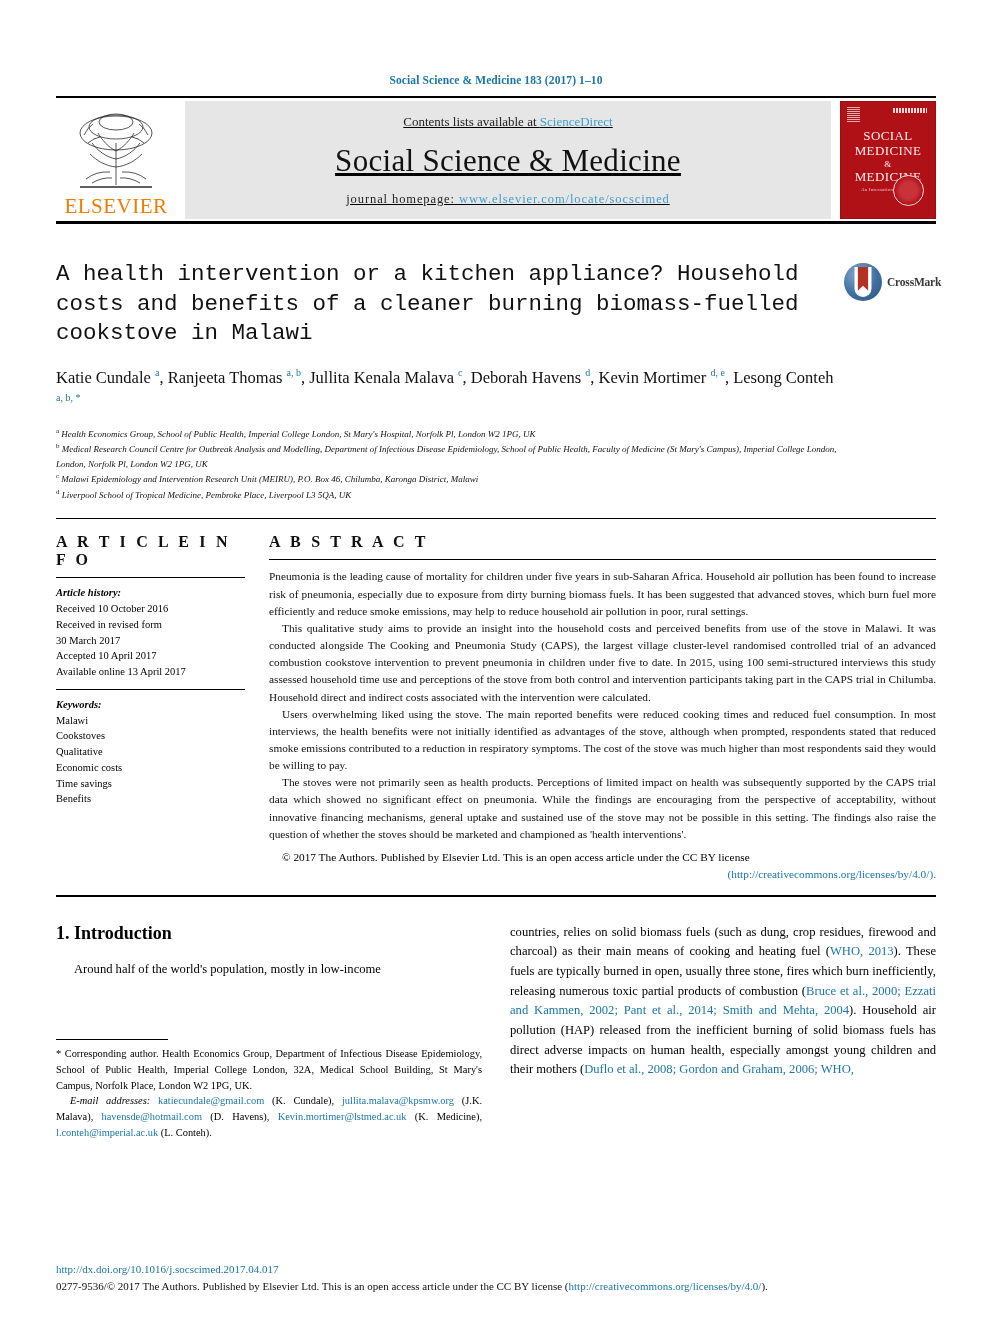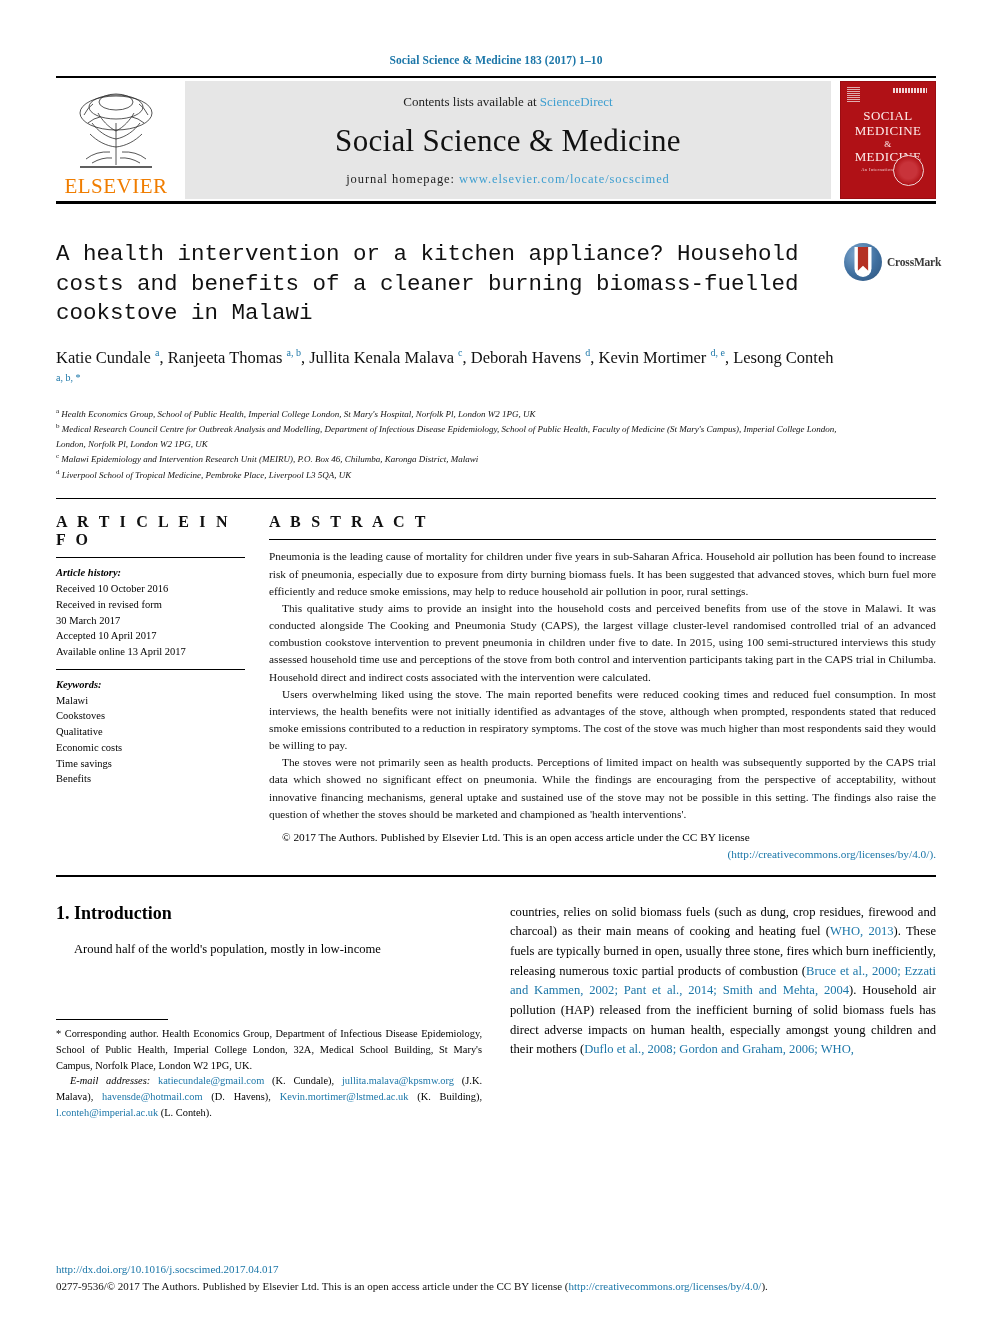--- a/index.html
+++ b/index.html
@@ -23,21 +23,21 @@
     padding: 0 56px;
   }
 
   
   .runhead {
     text-align: center;
     color: #1b76a8;
     font-size: 11.5px;
     font-weight: bold;
     letter-spacing: .1px;
-    padding-top: 54px;
+    padding-top: 74px;
   }
 
   
   .masthead-rule-top {
     border-top: 2.5px solid #000;
     margin-top: 10px;
   }
   .masthead {
     display: flex;
     align-items: stretch;
@@ -65,20 +65,21 @@
   }
   .masthead-center {
     flex: 1 1 auto;
     background: #e6e6e6;
     display: flex;
     flex-direction: column;
     align-items: center;
     justify-content: space-between;
     padding: 13px 0 12px 0;
     margin: 0 9px;
+    text-decoration: underline;
   }
   .contents-line {
     font-size: 13px;
     color: #222;
   }
   .contents-line .sd {
     color: #3f9fd0;
   }
   .journal-name {
     font-size: 31px;
@@ -442,21 +443,21 @@
         <span>* Corresponding author. Health Economics Group, Department of Infectious Disease Epidemiology, School of Public Health, Imperial College London, 32A, Medical School Building, St Mary's Campus, Norfolk Place, London W2 1PG, UK.</span>
         <br>
         <span style="display:inline-block;width:14px"></span><span class="em">E-mail addresses:</span>
         <span class="lnk">katiecundale@gmail.com</span>
         <span>(K. Cundale)</span>,
         <span class="lnk">jullita.malava@kpsmw.org</span>
         <span>(J.K. Malava)</span>,
         <span class="lnk">havensde@hotmail.com</span>
         <span>(D. Havens)</span>,
         <span class="lnk">Kevin.mortimer@lstmed.ac.uk</span>
-        <span>(K. Building)</span>,
+        <span>(K. Medicine)</span>,
         <span class="lnk">l.conteh@imperial.ac.uk</span>
         <span>(L. Conteh)</span>.
       </div>
     </div>
 
     <div class="bcol">
       <p class="para noind"><span>countries, relies on solid biomass fuels (such as dung, crop residues, firewood and charcoal) as their main means of cooking and heating fuel (</span><span class="lnk">WHO, 2013</span><span>). These fuels are typically burned in open, usually three stone, fires which burn inefficiently, releasing numerous toxic partial products of combustion (</span><span class="lnk">Bruce et al., 2000; Ezzati and Kammen, 2002; Pant et al., 2014; Smith and Mehta, 2004</span><span>). Household air pollution (HAP) released from the inefficient burning of solid biomass fuels has direct adverse impacts on human health, especially amongst young children and their mothers (</span><span class="lnk">Duflo et al., 2008; Gordon and Graham, 2006; WHO,</span></p>
     </div>
 
   </div>

